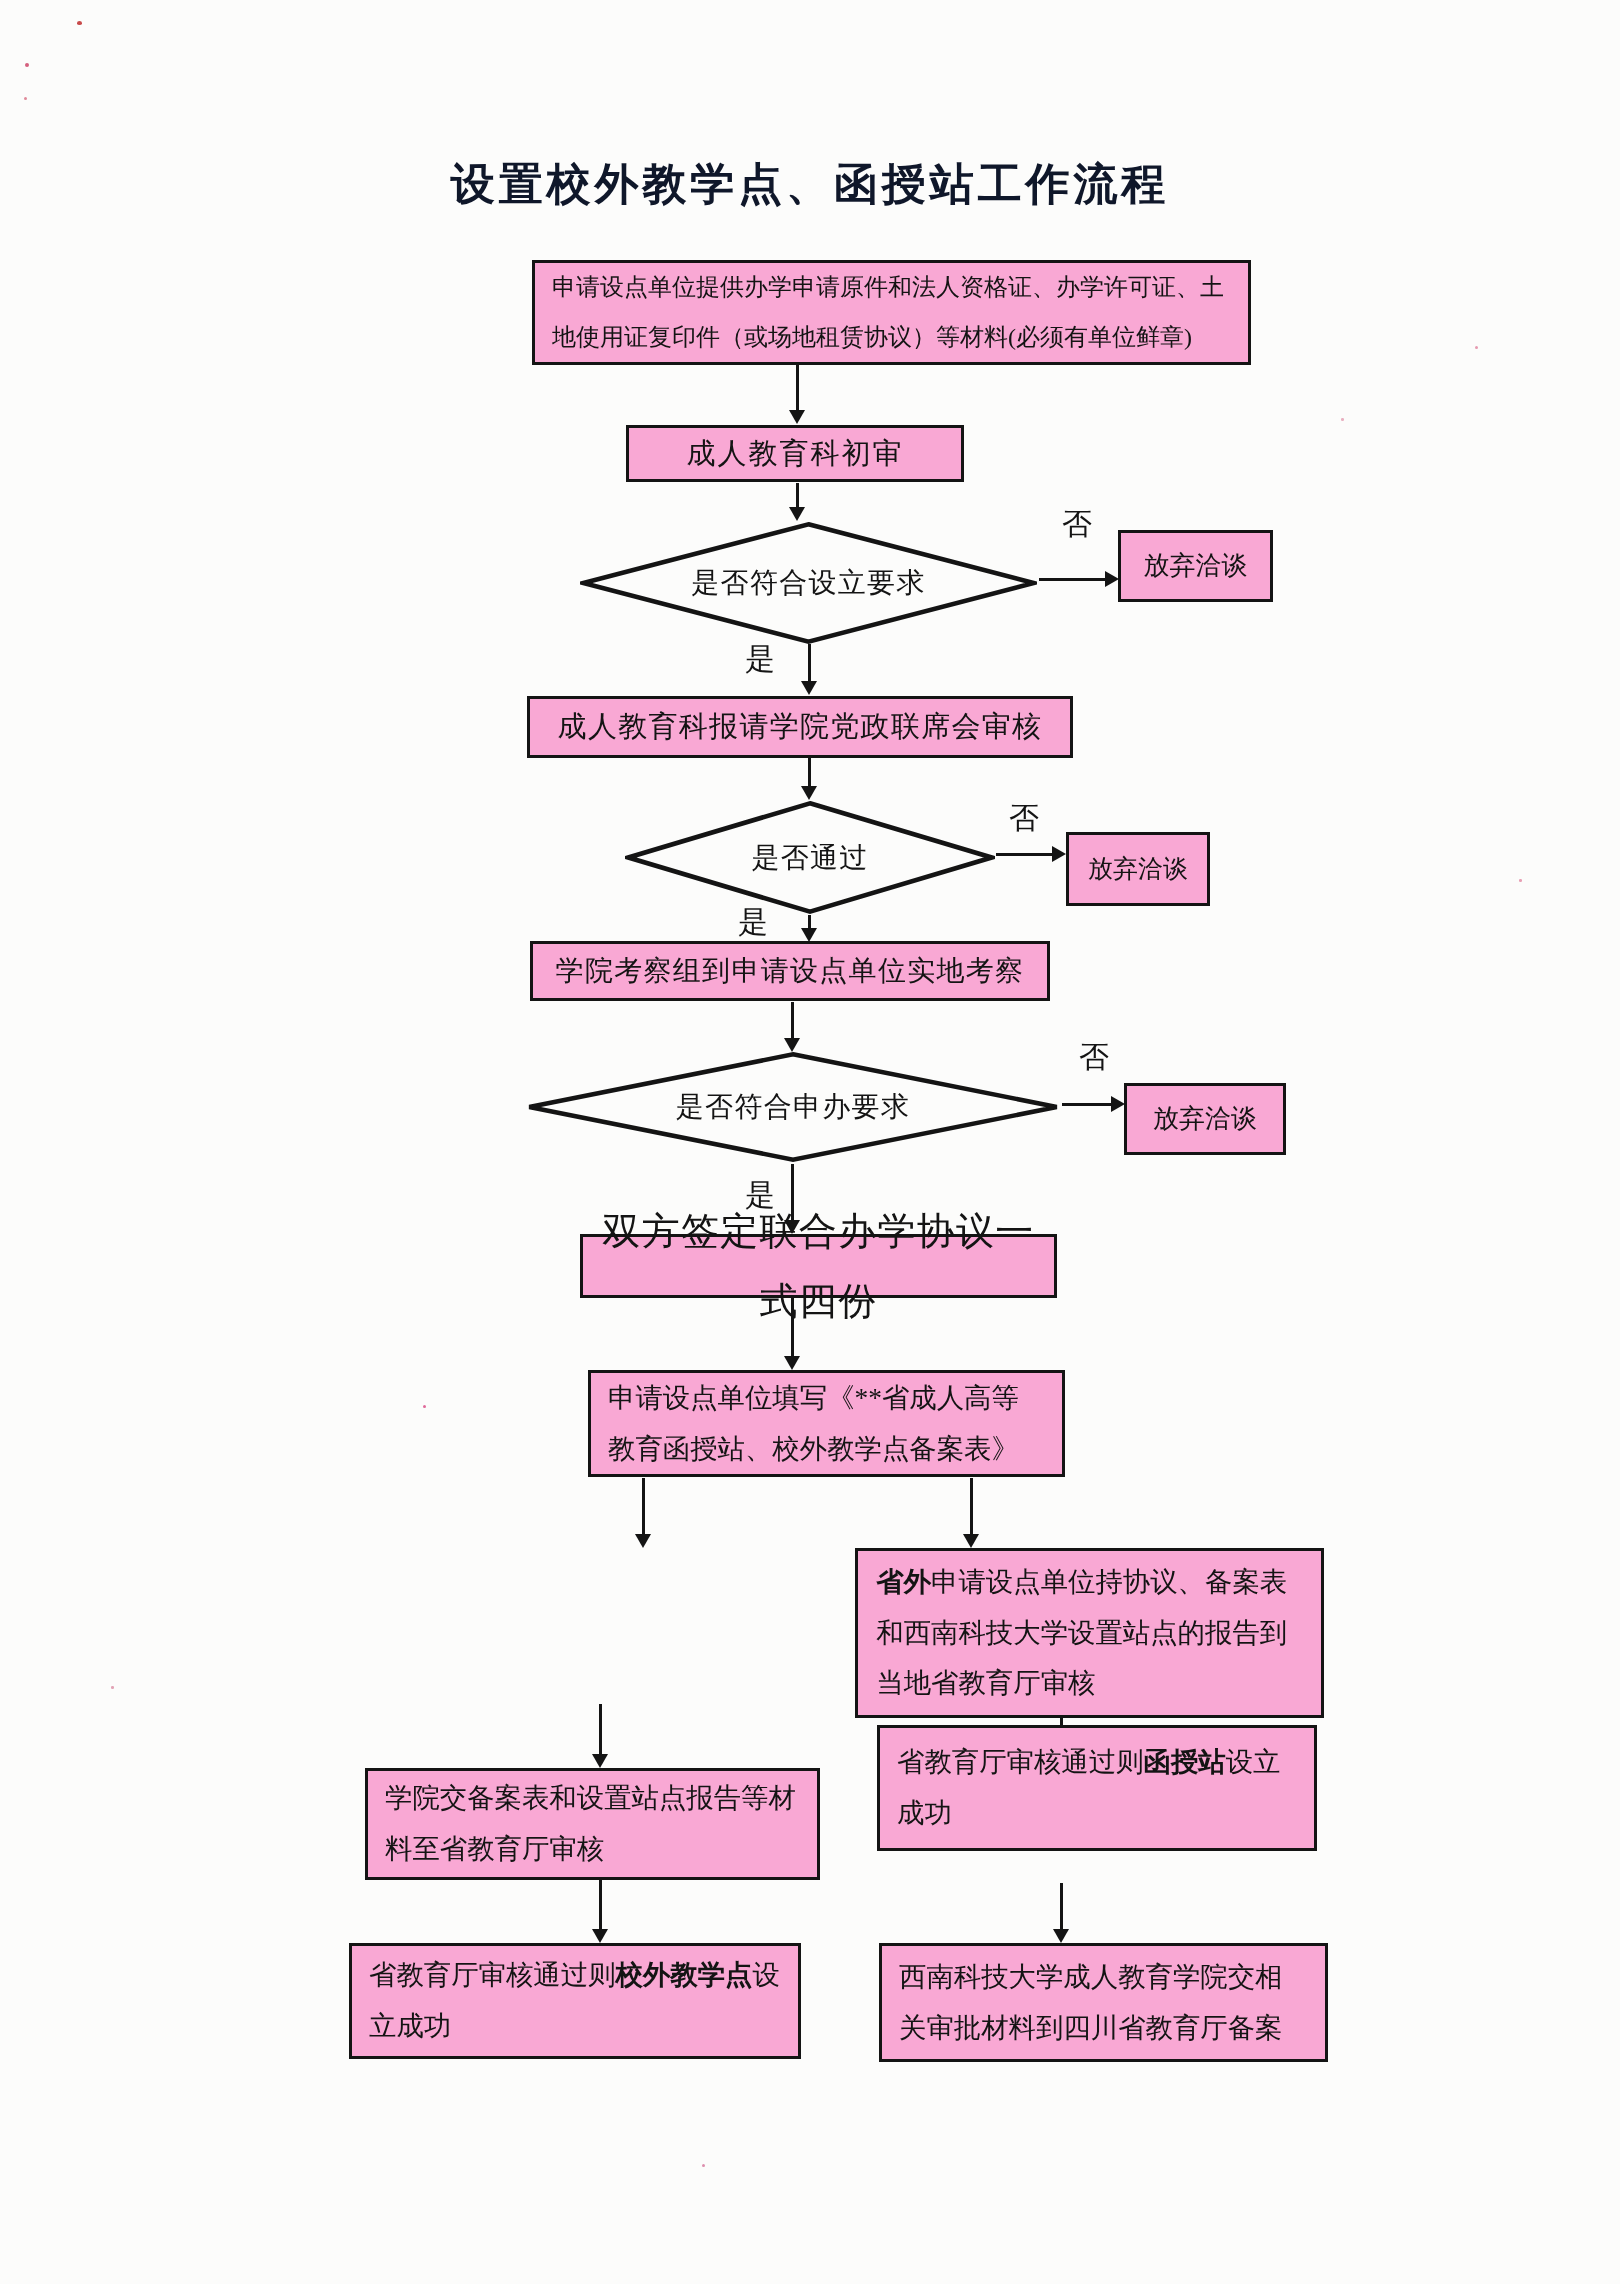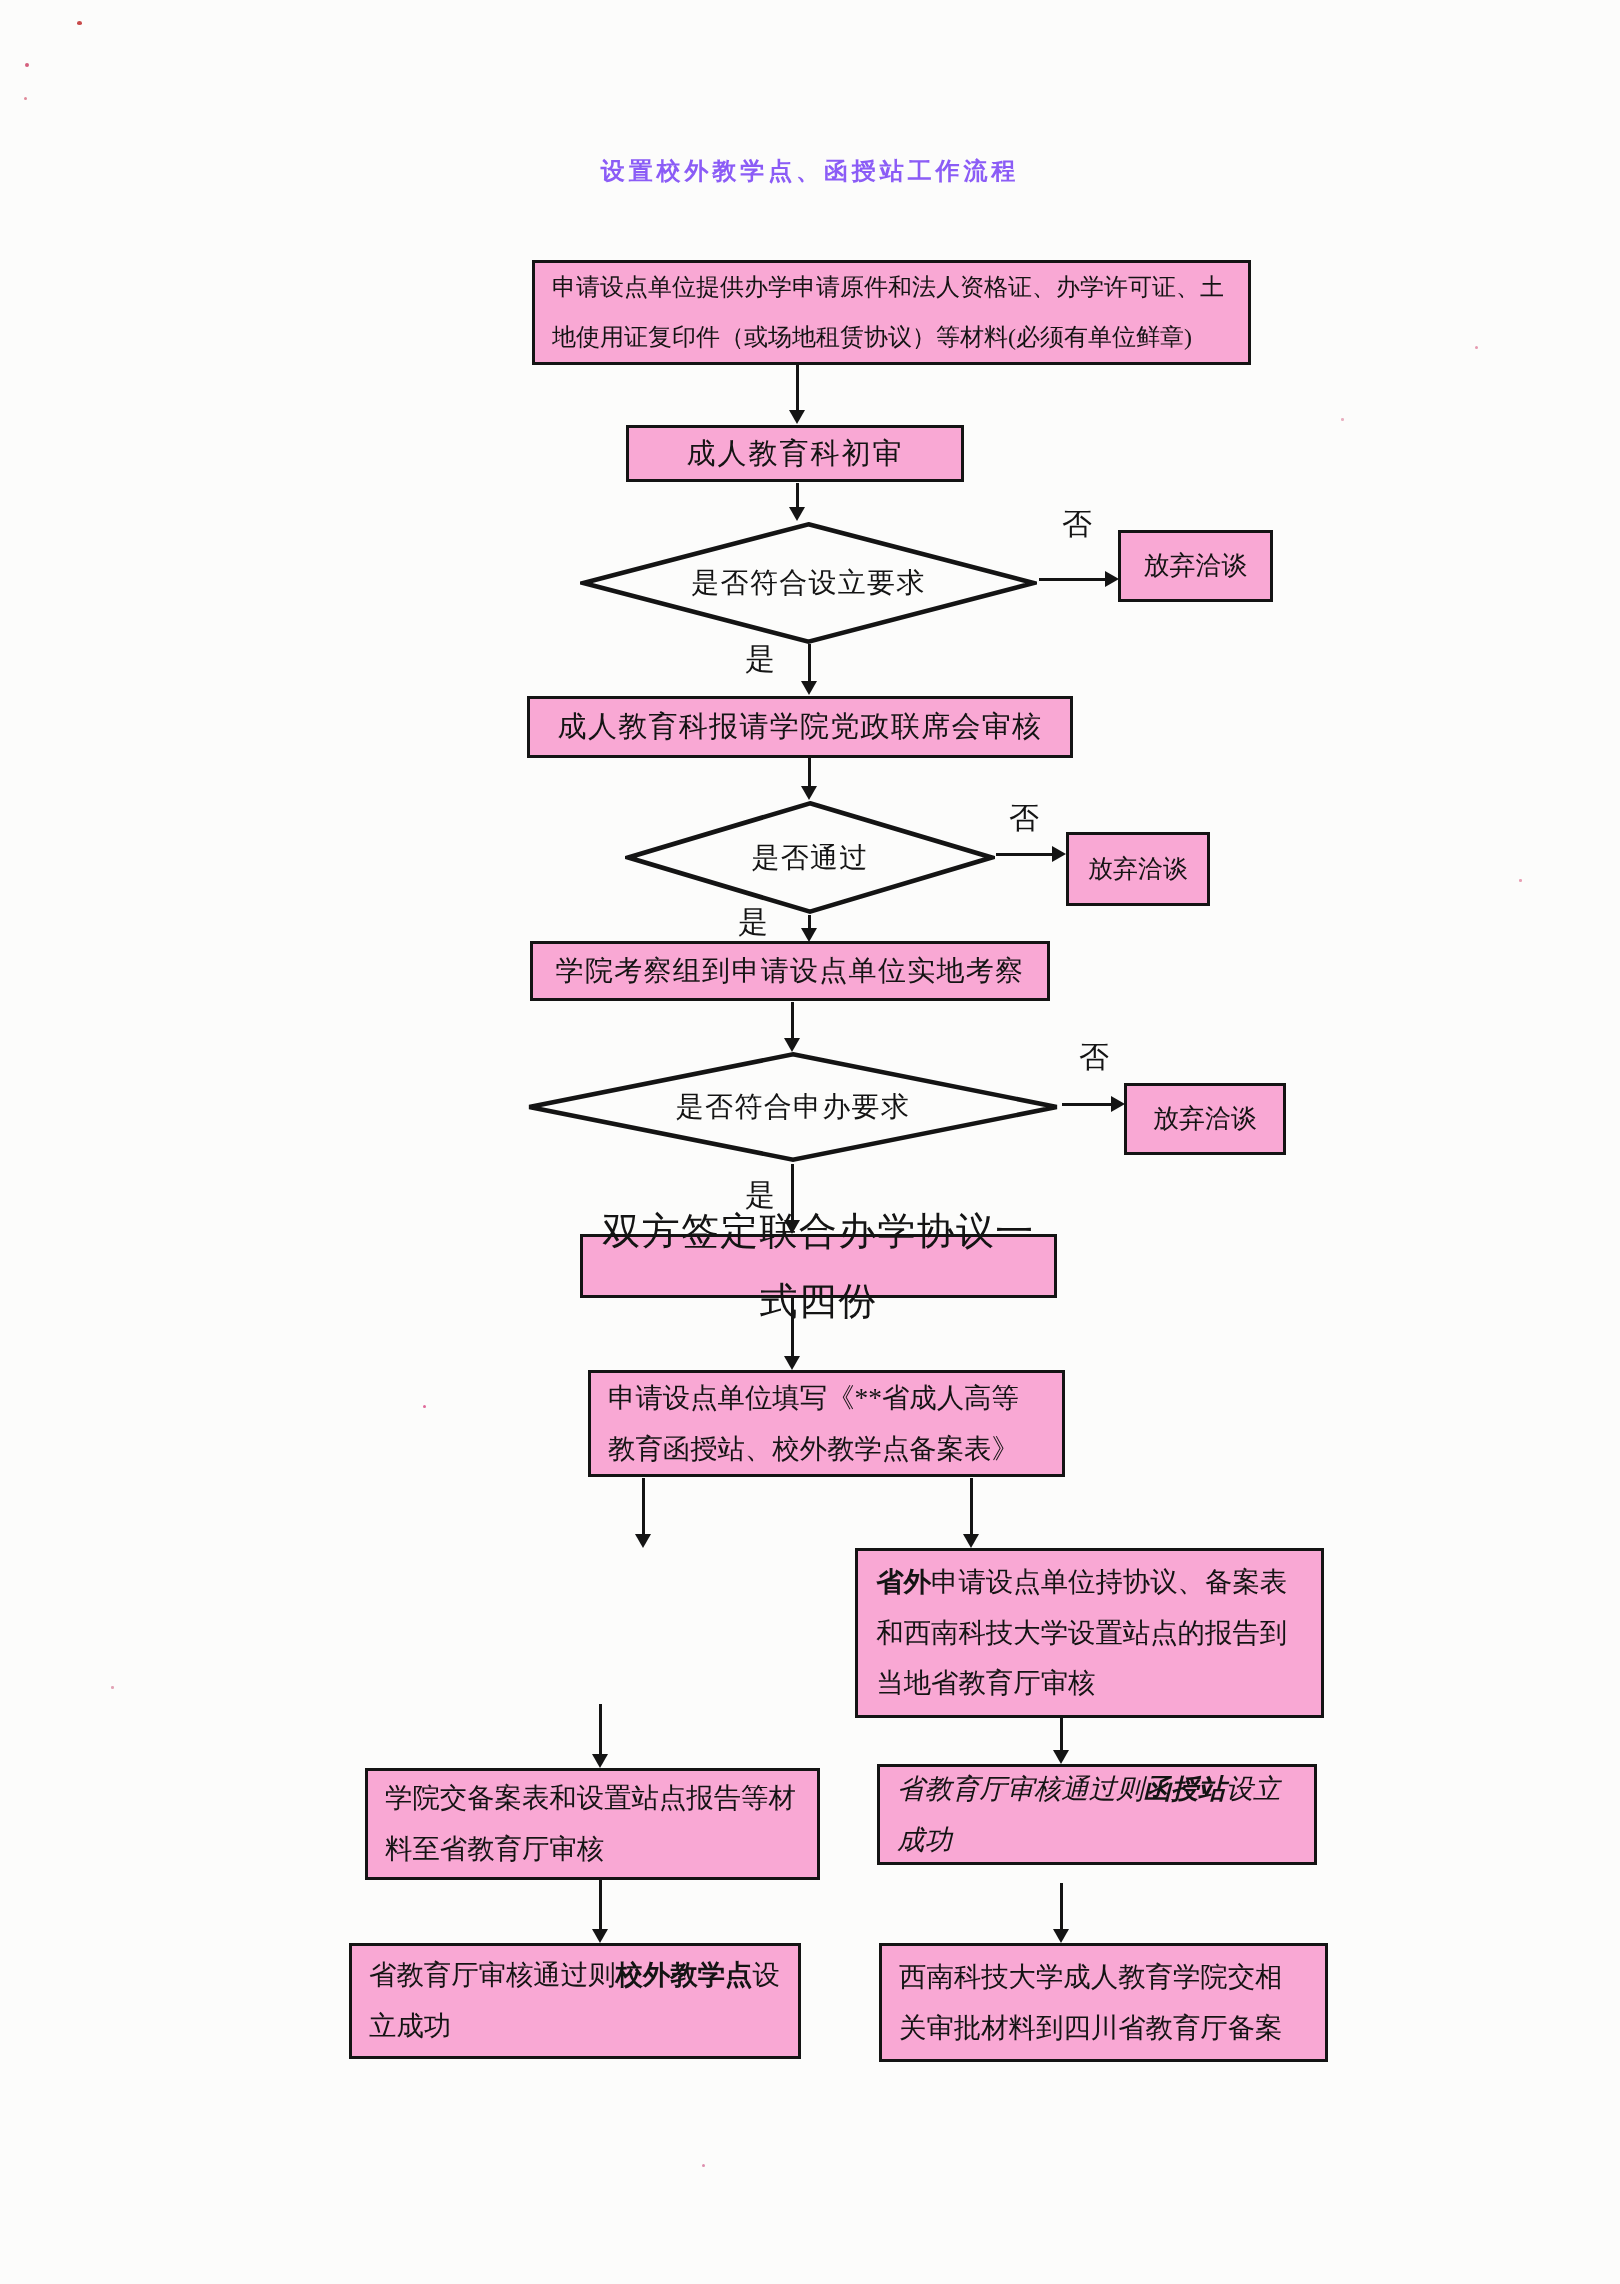--- a/index.html
+++ b/index.html
@@ -14,23 +14,23 @@
     color: #141414;
   }
   .title {
     position: absolute;
     left: 0; right: 0;
     top: 155px;
     margin: 0;
     text-align: center;
     font-family: "Liberation Sans", "DejaVu Sans", sans-serif;
     font-weight: 700;
-    font-size: 24px;
+    font-size: 44px;
     letter-spacing: 3.9px;
-    color: #8b5cf6;
+    color: #0f172a;
   }
   .node {
     position: absolute;
     border: 3.9px solid #141414;
     background: #f9a8d4;
     display: flex;
     align-items: center;
     justify-content: center;
     text-align: center;
     font-size: 27.4px;
@@ -139,21 +139,21 @@
 
   <div class="node left-align" style="left:855px;top:1548px;width:469px;height:170px;padding:6.5px 18.3px;">
     <span><span class="b">省外</span><span>申请设点单位持协议、备案表和西南科技大学设置站点的报告到当地省教育厅审核</span></span>
   </div>
 
   <div class="arrow-v" style="left:599px;top:1704px;height:51px"></div>
   <div class="arrow-v" style="left:1060px;top:1718px;height:33px"></div>
 
   <div class="node left-align" style="left:365px;top:1768px;width:455px;height:112px;padding:10px 17px;">学院交备案表和设置站点报告等材料至省教育厅审核</div>
 
-  <div class="node left-align" style="left:877px;top:1764px;width:440px;height:101px;padding:6.5px 17px;font-style:italic;">
+  <div class="node left-align" style="left:877px;top:1725px;width:440px;height:126px;padding:6.5px 17px;">
     <span><span>省教育厅审核通过则</span><span class="b">函授站</span><span>设立成功</span></span>
   </div>
 
   <div class="arrow-v" style="left:599px;top:1880px;height:50px"></div>
   <div class="arrow-v" style="left:1060px;top:1883px;height:47px"></div>
 
   <div class="node left-align" style="left:349px;top:1943px;width:452px;height:116px;padding:6.5px 17px;">
     <span><span>省教育厅审核通过则</span><span class="b">校外教学点</span><span>设立成功</span></span>
   </div>
 

